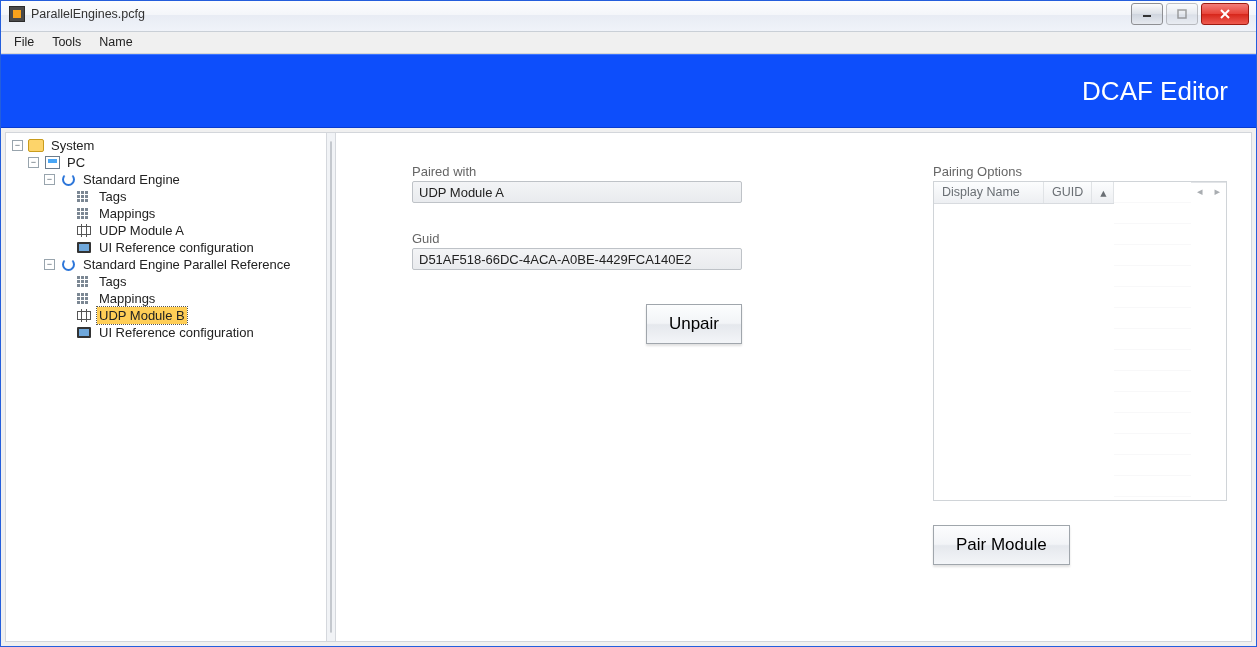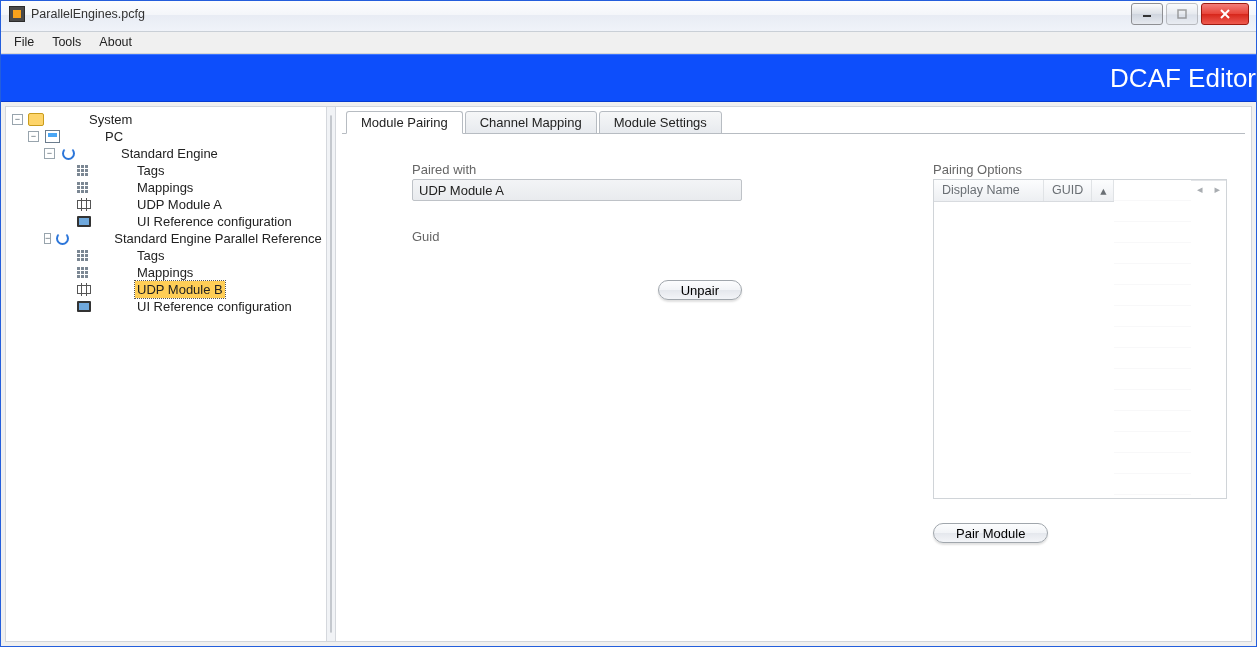--- a/index.html
+++ b/index.html
@@ -16,39 +16,39 @@
              background:linear-gradient(to bottom,#FBFBFC,#DDE1E7 48%,#CFD5DE 52%,#E6E9EF);}
   .win-btn svg { display:block; }
   .win-close { width:48px; background:linear-gradient(to bottom,#F27E79 0%, #E8463C 48%, #D7271C 52%, #EE5A50 100%); border:1px solid #9C1A11; color:white; font-weight:bold;}
   .win-btn.disabled { opacity:.55; }
 
   
   .menubar { height:22px; background:#F0F0F0; display:flex; align-items:stretch; padding:0 4px; border-bottom:1px solid #D6D6D6; font-size:12.5px;}
   .menu-item { padding:3px 9px 0 9px; cursor:default; }
 
   
-  .banner { height:48px; background:#0D4EFB; border-top:1px solid #3B74FF; border-bottom:1px solid #083BD0; display:flex; align-items:center; justify-content:flex-end; }
+  .banner { height:74px; background:#0D4EFB; border-top:1px solid #3B74FF; border-bottom:1px solid #083BD0; display:flex; align-items:center; justify-content:flex-end; padding-right:28px; }
   .banner-title { color:#fff; font-size:26px; font-weight:400; font-family:"Segoe UI Light","Segoe UI",sans-serif; }
 
   
   .body { flex:1; display:flex; margin:4px 4px 4px 4px; background:#FFFFFF; border:1px solid #D3D6DB; }
   .tree-panel { width:320px; background:#FFFFFF; padding:4px 4px; font-size:13px; overflow:auto; }
   .splitter { width:10px; background:#F1F3F6; border-left:1px solid #D5D8DD; border-right:1px solid #D5D8DD; position:relative; cursor:ew-resize;}
   .splitter::after{content:"";position:absolute;left:3px;right:3px;top:8px;bottom:8px;background:linear-gradient(to right,#E1E4E9,#CDD2D9 50%,#E1E4E9);border:1px solid #C4C8CE;border-radius:2px;}
   .content-panel { flex:1; background:#FFFFFF; padding:3px 6px 10px 6px; display:flex; flex-direction:column; overflow:hidden;}
 
   
   ul.tree, ul.tree ul { list-style:none; margin:0; padding:0; }
   ul.tree ul { margin-left:16px; }
   li.node { white-space:nowrap; }
   .node-row { display:flex; align-items:center; height:17px; padding:0 2px; gap:2px;}
   .expander { width:11px; height:11px; border:1px solid #98A4AD; background:#fff; font-size:9px; line-height:9px; text-align:center; color:#51606B; margin-right:3px; cursor:default; user-select:none;}
   .expander.empty { border:none; background:transparent; }
   .node-icon { width:16px; height:16px; display:flex; align-items:center; justify-content:center; margin-right:3px;}
-  .node-label { padding:0 2px; font-size:13px; line-height:17px;margin-left:38px;}
+  .node-label { padding:0 2px; font-size:13px; line-height:17px;}
   .node-label.selected { background:#FFCE56; outline:1px dotted #555; }
 
   
   .ico-folder{width:16px;height:13px;background:#FDD46A;border:1px solid #C99C1D;border-radius:2px;position:relative;}
   .ico-pc{width:15px;height:13px;background:#fff;border:1px solid #6B7C8D;position:relative;}
   .ico-pc::after{content:"";position:absolute;left:2px;top:2px;right:2px;bottom:5px;background:#4AA6F5;}
   .ico-refresh{width:13px;height:13px;border:2px solid #2B75D9;border-radius:50%;border-top-color:transparent;}
   .ico-dots{width:14px;height:12px;display:grid;grid-template-columns:repeat(3,3px);grid-template-rows:repeat(3,3px);gap:1px;}
   .ico-dots span{background:#7B8793;width:3px;height:3px;}
   .ico-chip{width:14px;height:9px;background:#fff;border:1px solid #555;position:relative;}
@@ -61,21 +61,21 @@
   .tabstrip { display:flex; height:24px; align-items:flex-end; border-bottom:1px solid #B7BCC2; padding-left:4px;}
   .tab { height:23px; padding:3px 14px 0 14px; font-size:13px; background:linear-gradient(to bottom,#F6F7F8,#E7EAEE); border:1px solid #B7BCC2; border-bottom:1px solid #B7BCC2; border-top-left-radius:3px; border-top-right-radius:3px; margin-right:2px; cursor:default; position:relative; top:1px;}
   .tab.active { background:#fff; border-bottom:1px solid #fff; }
   .tab-content { flex:1; display:flex; padding:28px 12px 10px 70px; gap:80px; overflow:hidden;}
 
   
   .form-col { flex:0 0 340px; display:flex; flex-direction:column; }
   .form-label { color:#666; font-size:13px; margin-bottom:2px; }
   .text-display { width:330px; height:22px; background:linear-gradient(to bottom,#F3F4F6,#E9EBEE); border:1px solid #BEC2C7; border-radius:2px; padding:2px 6px; font-size:13px; color:#222; display:flex; align-items:center;}
   .spacer-v { height:28px; }
-  .btn { height:20px; padding:0 22px; font-size:13px; background:linear-gradient(to bottom,#FCFDFE 0%, #F2F4F7 48%, #E5E8ED 52%, #F3F5F8 100%); border:1px solid #A0A6AC; border-radius:12px; cursor:default; box-shadow:0 2px 2px rgba(0,0,0,.12);}
+  .btn { height:40px; padding:0 22px; font-size:17px; background:linear-gradient(to bottom,#FCFDFE 0%, #F2F4F7 48%, #E5E8ED 52%, #F3F5F8 100%); border:1px solid #A0A6AC; border-radius:0; cursor:default; box-shadow:0 2px 2px rgba(0,0,0,.12);}
   .btn-row { display:flex; justify-content:flex-end; width:330px; margin-top:34px; }
 
   
   .options-col { flex:0 0 300px; display:flex; flex-direction:column; margin-left:auto; padding-right:6px;}
   .grid-box { border:1px solid #D0D4D8; height:320px; display:flex; flex-direction:row; background:#fff;}
   .grid-header { display:flex; background:linear-gradient(to bottom,#FCFDFE,#EDEFF2); height:22px; border-bottom:1px solid #D8DBDF;}
   .grid-col { padding:3px 8px; color:#6A6F74; font-size:12.5px; border-right:1px solid #E0E3E6;}
   .grid-col.c1{width:110px;} .grid-col.c2{flex:1;} .grid-col.c3{width:22px;text-align:center;}
   .grid-body { flex:1; overflow:hidden; background:repeating-linear-gradient(to bottom,#fff 0 20px,#F8F8F9 20px 21px);}
   .grid-scroll { height:18px; display:flex; justify-content:space-between; align-items:center; border-top:1px solid #E2E4E7;}
@@ -106,21 +106,21 @@
             <line x1="2" y1="1" x2="10" y2="9" stroke="#fff" stroke-width="2"></line>
             <line x1="10" y1="1" x2="2" y2="9" stroke="#fff" stroke-width="2"></line>
           </svg>
       </div>
     </div>
   </div>
 
   <div class="menubar">
     <div class="menu-item">File</div>
     <div class="menu-item">Tools</div>
-    <div class="menu-item">About</div>
+    <div class="menu-item">Name</div>
   </div>
 
   <div class="banner">
     <div class="banner-title">DCAF Editor</div>
   </div>
 
   <div class="body">
 
     <div class="tree-panel">
       <ul class="tree">
@@ -281,33 +281,29 @@
               </ul>
             </li>
           </ul>
         </li>
       </ul>
     </div>
 
     <div class="splitter"></div>
 
     <div class="content-panel">
-      <div class="tabstrip">
-        <div class="tab active">Module Pairing</div>
-        <div class="tab">Channel Mapping</div>
-        <div class="tab">Module Settings</div>
-      </div>
 
       <div class="tab-content">
 
         <div class="form-col">
           <div class="form-label">Paired with</div>
           <div class="text-display">UDP Module A</div>
           <div class="spacer-v"></div>
           <div class="form-label">Guid</div>
+          <div class="text-display">D51AF518-66DC-4ACA-A0BE-4429FCA140E2</div>
           <div class="btn-row">
             <button class="btn">Unpair</button>
           </div>
         </div>
 
         <div class="options-col">
           <div class="form-label">Pairing Options</div>
           <div class="grid-box">
             <div class="grid-header">
               <div class="grid-col c1">Display Name</div>

